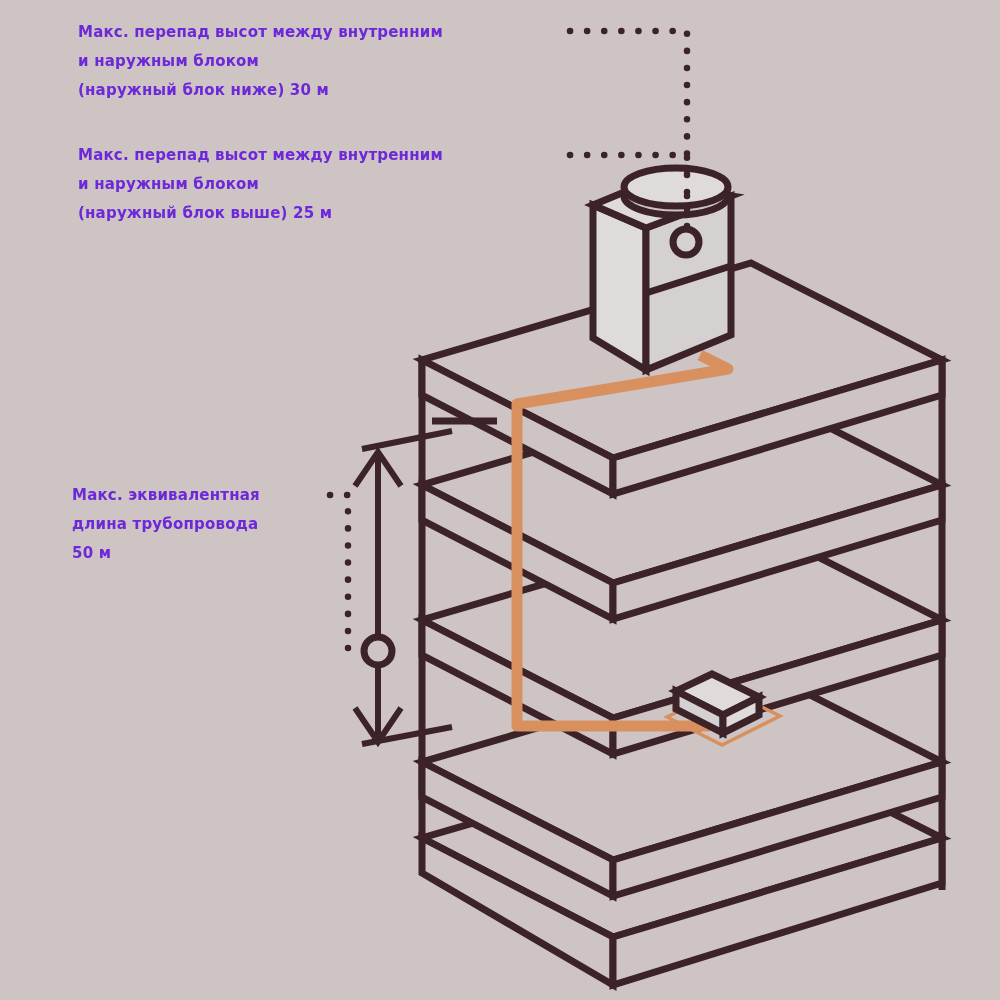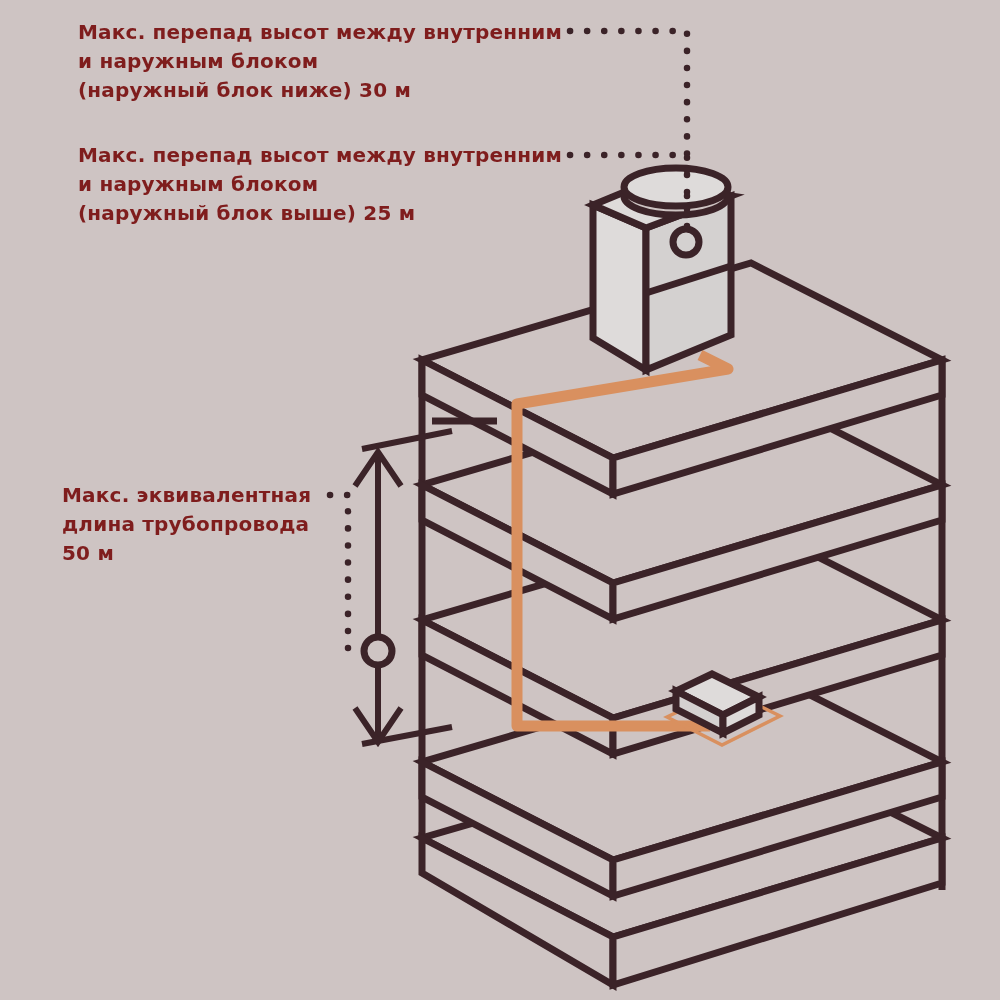--- a/index.html
+++ b/index.html
@@ -22,30 +22,30 @@
   }
   svg.layer {
     position: absolute;
     top: 0;
     left: 0;
     width: 1000px;
     height: 1000px;
   }
   .callout {
     position: absolute;
-    color: #7f1d1d;
+    color: #6d28d9;
     font-weight: bold;
-    font-size: 20px;
+    font-size: 15px;
     line-height: 29px;
     letter-spacing: 0.2px;
     white-space: pre-line;
   }
   #callout-upper-drop  { left: 78px;  top: 18px;  width: 500px; }
   #callout-lower-drop  { left: 78px;  top: 141px; width: 500px; }
-  #callout-pipe-length { left: 62px;  top: 481px; width: 252px; }
+  #callout-pipe-length { left: 72px;  top: 481px; width: 252px; }
 </style>
 </head>
 <body>
 
 <div id="stage">
 
   <svg class="layer" viewBox="0 0 1000 1000">
     <defs>
       <style>
         .edge   { stroke:#3b2328; stroke-width:7; fill:none; stroke-linecap:butt; stroke-linejoin:miter; }

